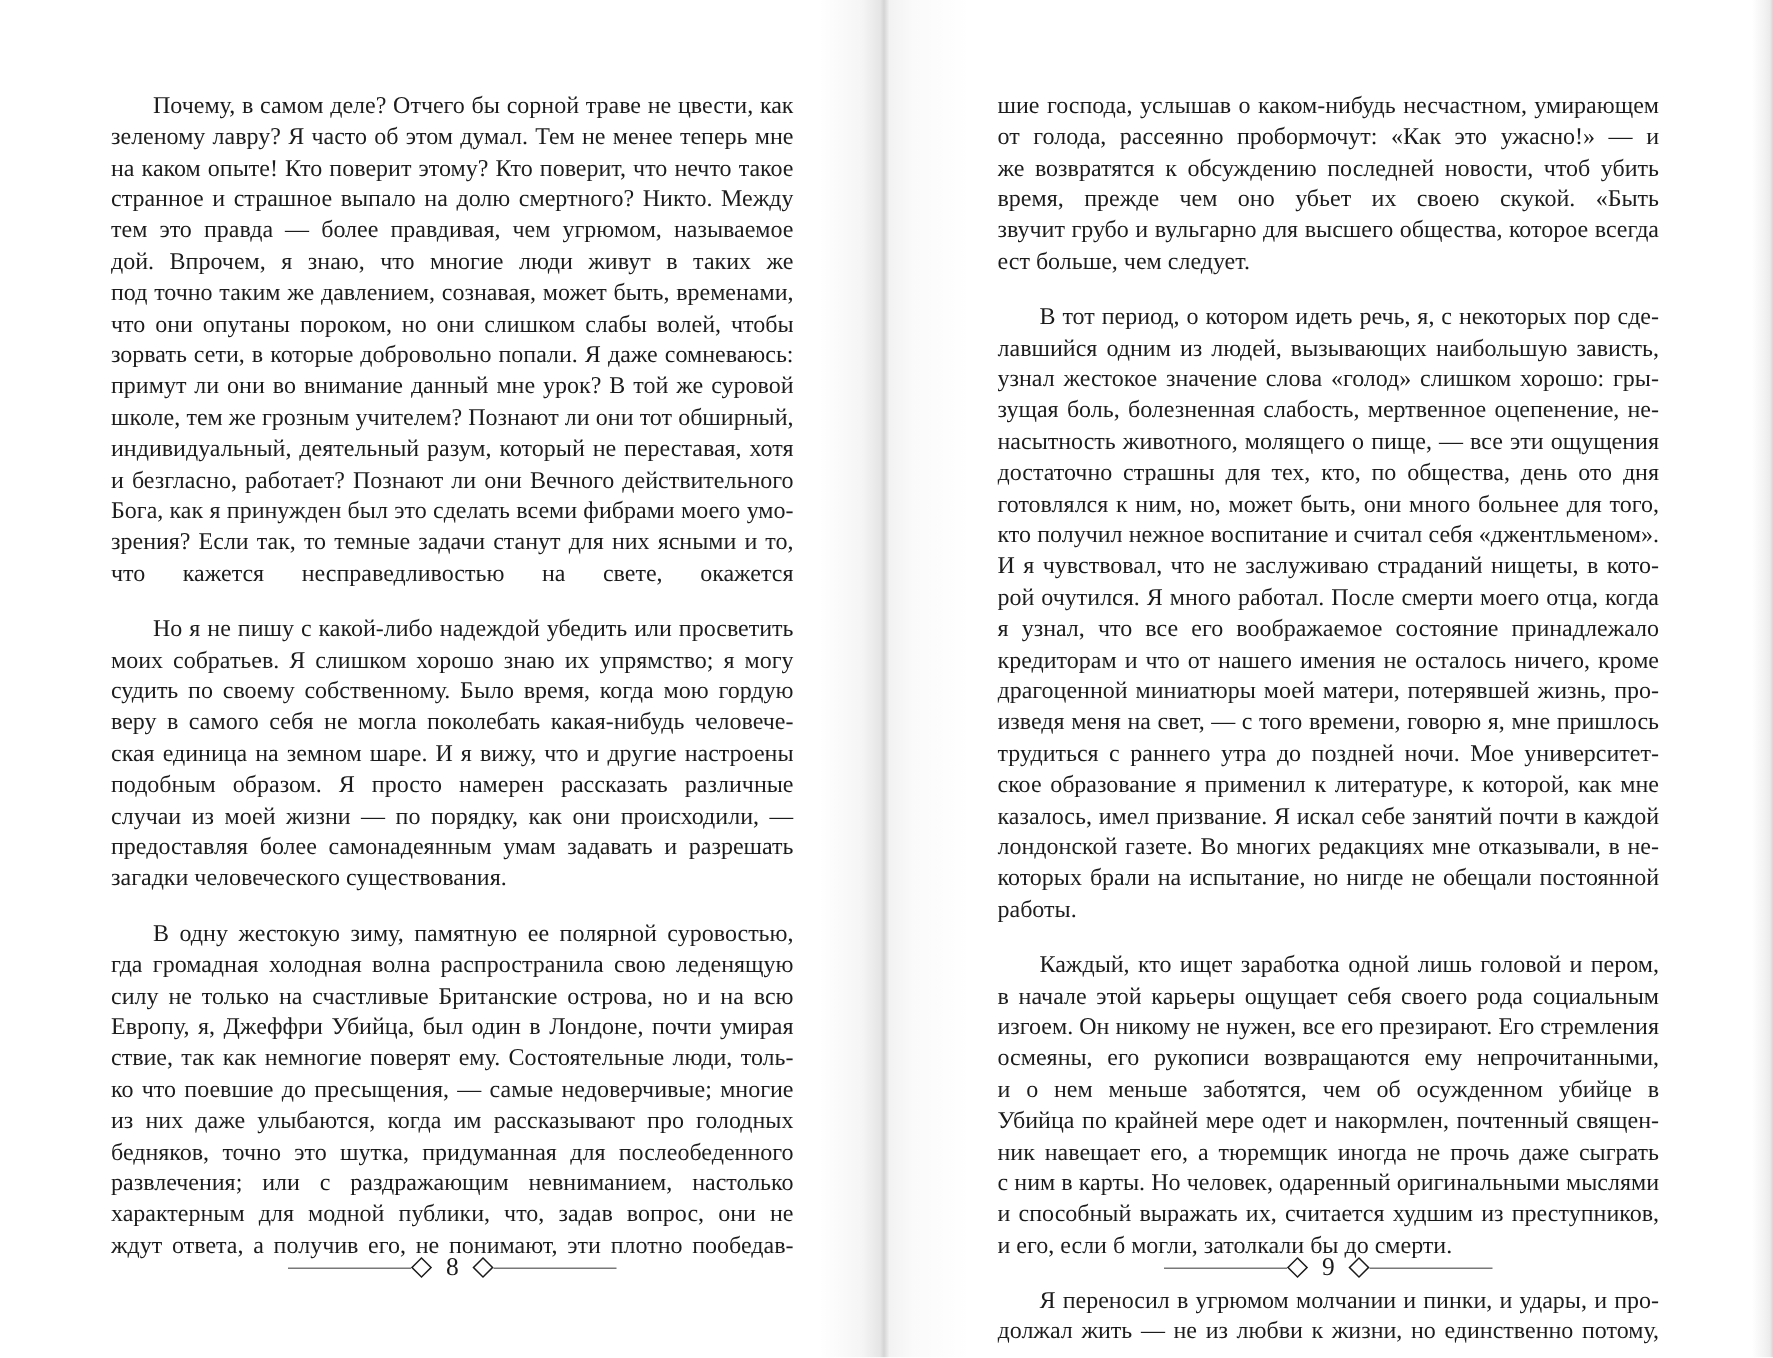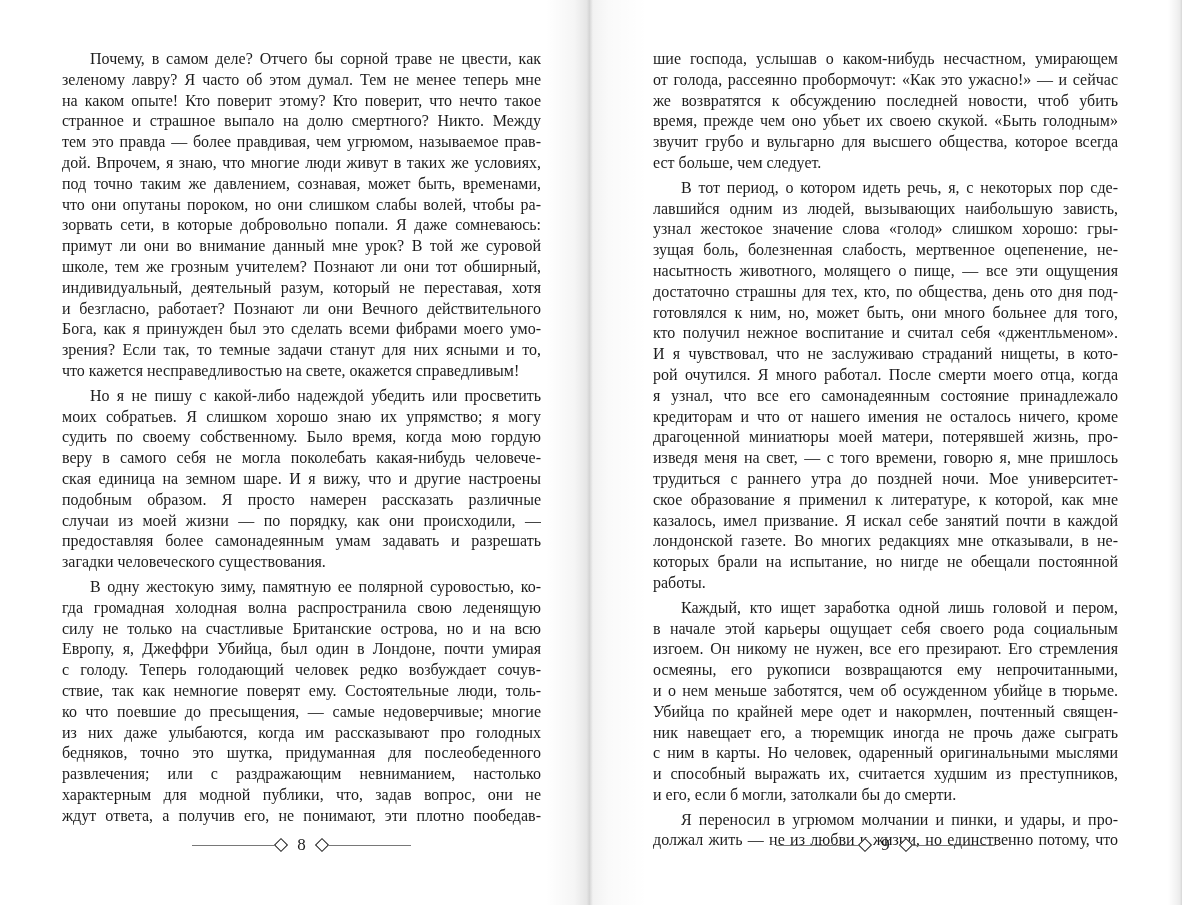--- a/index.html
+++ b/index.html
@@ -11,21 +11,21 @@
     overflow: hidden;
     position: relative;
   }
   .page-text {
     position: absolute;
     top: 45px;
     font-size: 16px;
   }
   .page-text.left  { left: 58px;  width: 487px; }
   .page-text.right { left: 649px; width: 473px; }
-  .para { margin: 4px; padding: 0; }
+  .para { margin: 16px; padding: 0; }
   .line {
     line-height: 20.8px;
     height: 20.8px;
     overflow: hidden;
     text-align: justify;
     text-align-last: justify;
     hyphens: none;
   }
   .line.first { text-indent: 28px; }
   .line.last  { text-align-last: left; }
@@ -116,21 +116,20 @@
         <div class="line">подобным образом. Я просто намерен рассказать различные</div>
         <div class="line">случаи из моей жизни — по порядку, как они происходили, —</div>
         <div class="line">предоставляя более самонадеянным умам задавать и разрешать</div>
         <div class="line last">загадки человеческого существования.</div>
       </div>
       <div class="para">
         <div class="line first">В одну жестокую зиму, памятную ее полярной суровостью, ко-</div>
         <div class="line">гда громадная холодная волна распространила свою леденящую</div>
         <div class="line">силу не только на счастливые Британские острова, но и на всю</div>
         <div class="line">Европу, я, Джеффри Убийца, был один в Лондоне, почти умирая</div>
-        <div class="line">с голоду. Теперь голодающий человек редко возбуждает сочув-</div>
         <div class="line">ствие, так как немногие поверят ему. Состоятельные люди, толь-</div>
         <div class="line">ко что поевшие до пресыщения, — самые недоверчивые; многие</div>
         <div class="line">из них даже улыбаются, когда им рассказывают про голодных</div>
         <div class="line">бедняков, точно это шутка, придуманная для послеобеденного</div>
         <div class="line">развлечения; или с раздражающим невниманием, настолько</div>
         <div class="line">характерным для модной публики, что, задав вопрос, они не</div>
         <div class="line">ждут ответа, а получив его, не понимают, эти плотно пообедав-</div>
       </div>
     </div>
 
@@ -147,21 +146,21 @@
         <div class="line first">В тот период, о котором идеть речь, я, с некоторых пор сде-</div>
         <div class="line">лавшийся одним из людей, вызывающих наибольшую зависть,</div>
         <div class="line">узнал жестокое значение слова «голод» слишком хорошо: гры-</div>
         <div class="line">зущая боль, болезненная слабость, мертвенное оцепенение, не-</div>
         <div class="line">насытность животного, молящего о пище, — все эти ощущения</div>
         <div class="line">достаточно страшны для тех, кто, по общества, день ото дня под-</div>
         <div class="line">готовлялся к ним, но, может быть, они много больнее для того,</div>
         <div class="line">кто получил нежное воспитание и считал себя «джентльменом».</div>
         <div class="line">И я чувствовал, что не заслуживаю страданий нищеты, в кото-</div>
         <div class="line">рой очутился. Я много работал. После смерти моего отца, когда</div>
-        <div class="line">я узнал, что все его самонадеянным состояние принадлежало</div>
+        <div class="line">я узнал, что все его воображаемое состояние принадлежало</div>
         <div class="line">кредиторам и что от нашего имения не осталось ничего, кроме</div>
         <div class="line">драгоценной миниатюры моей матери, потерявшей жизнь, про-</div>
         <div class="line">изведя меня на свет, — с того времени, говорю я, мне пришлось</div>
         <div class="line">трудиться с раннего утра до поздней ночи. Мое университет-</div>
         <div class="line">ское образование я применил к литературе, к которой, как мне</div>
         <div class="line">казалось, имел призвание. Я искал себе занятий почти в каждой</div>
         <div class="line">лондонской газете. Во многих редакциях мне отказывали, в не-</div>
         <div class="line">которых брали на испытание, но нигде не обещали постоянной</div>
         <div class="line last">работы.</div>
       </div>

